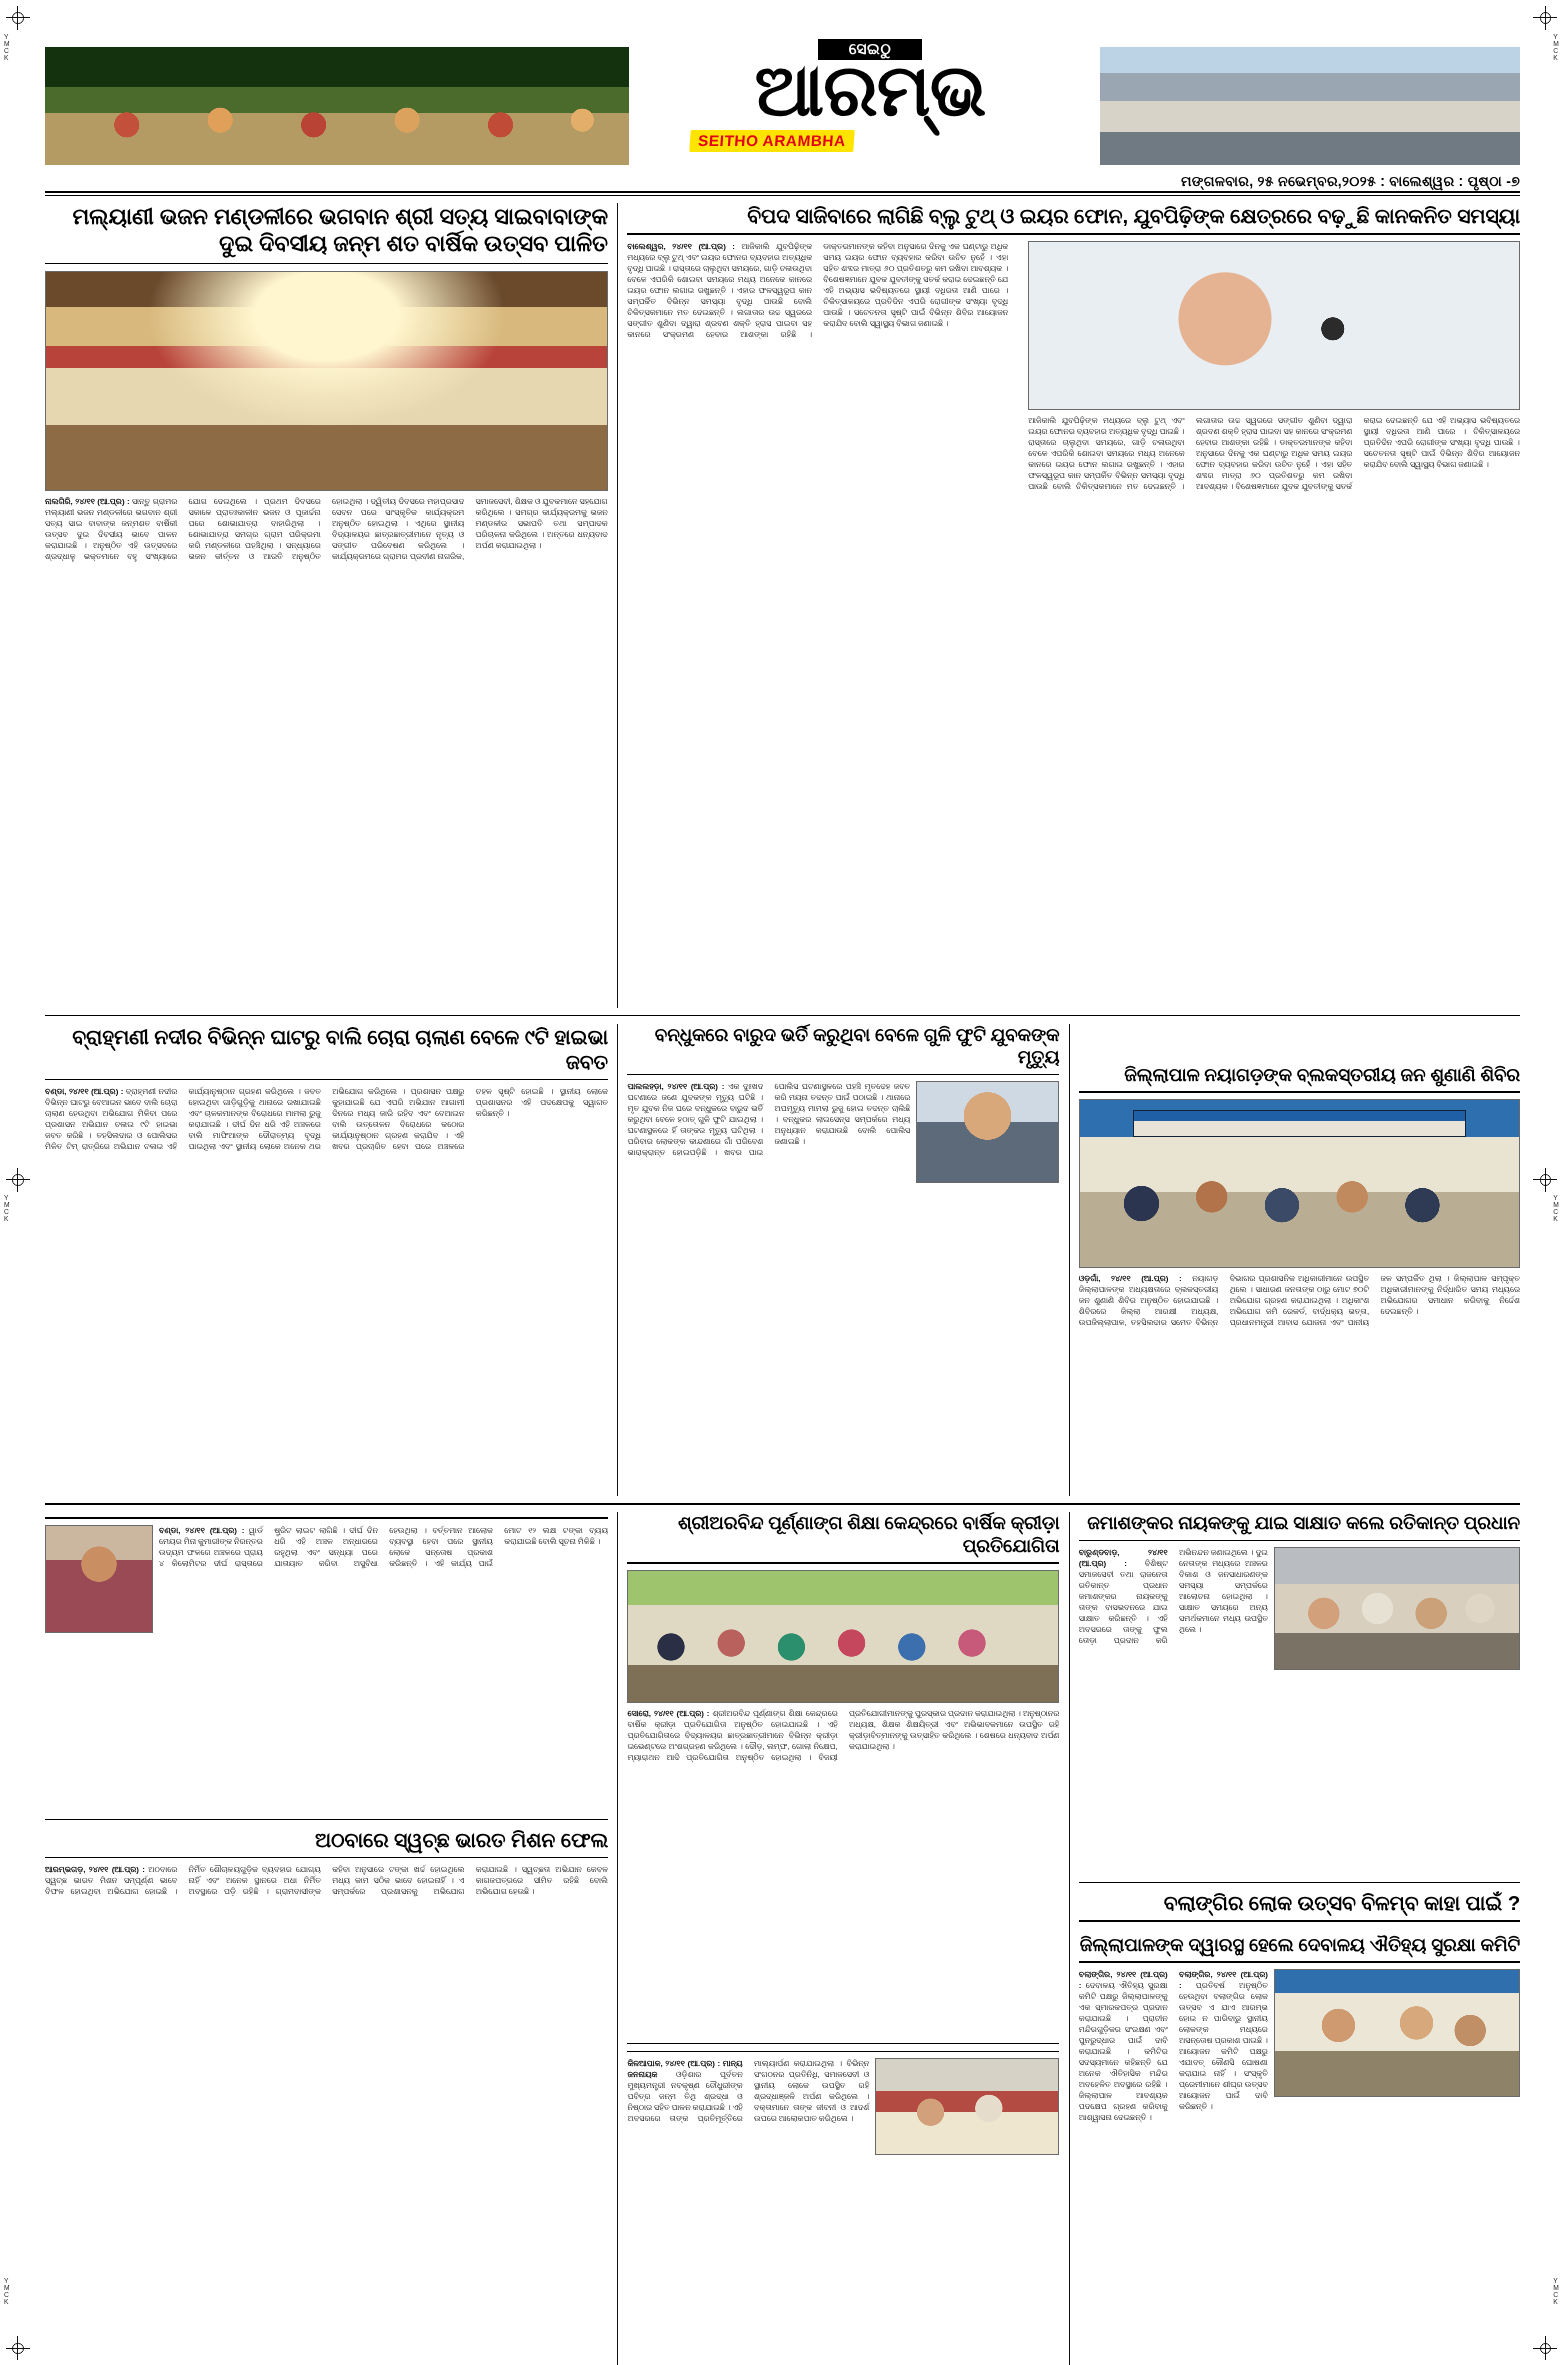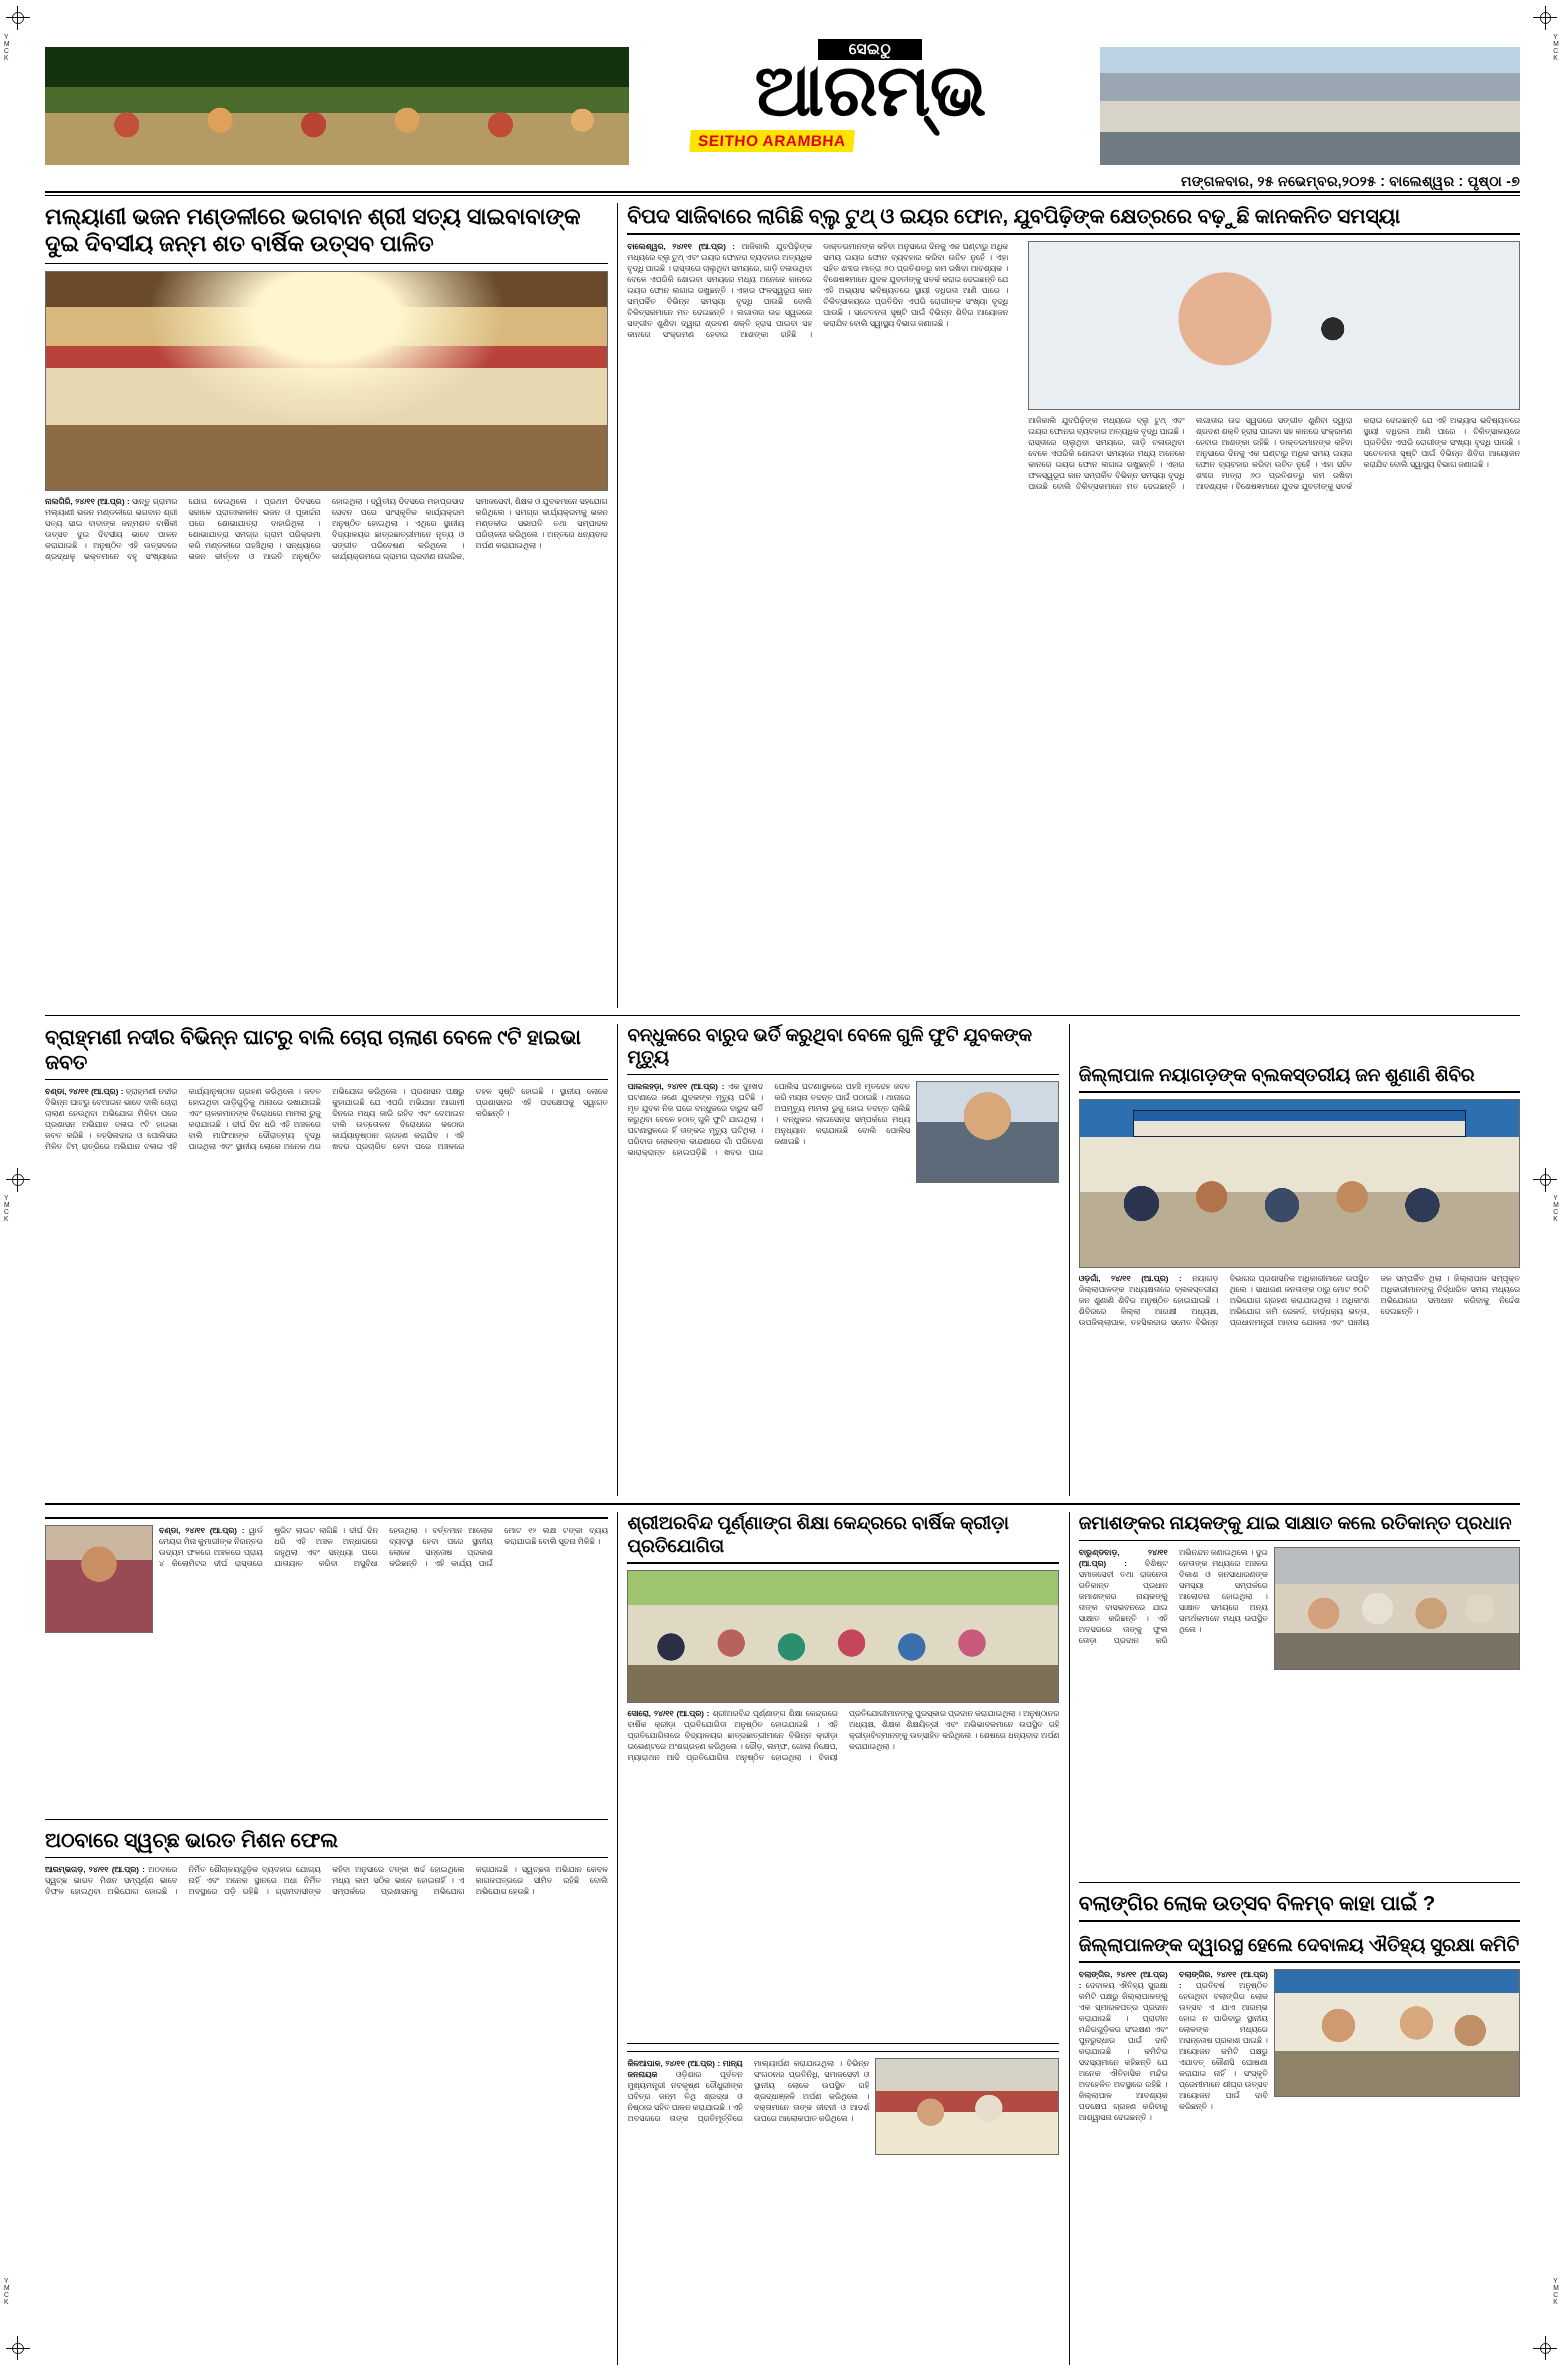--- a/index.html
+++ b/index.html
@@ -60,21 +60,21 @@
 
   
   .content { position:absolute; left:45px; top:203px; width:1475px; }
 
   .colwrap { display:flex; }
   .vrule { width:1px; background:#111; flex:0 0 1px; }
 
   
   .blk { position:relative; }
   .hl {
-    font-weight:700; color:#000; text-align:left;
+    font-weight:700; color:#000; text-align:right;
     line-height:1.22; letter-spacing:-0.2px;
   }
   .hl.h1 { font-size:22.5px; }
   .hl.h2 { font-size:20.5px; }
   .hl.h3 { font-size:18.4px; }
   .hline { height:1.5px; background:#000; margin:5.1px 0 6.1px 0; }
 
   .body-cols { column-gap:11.3px; }
   .body-cols p {
     margin:0 0 0 0; text-align:justify;

